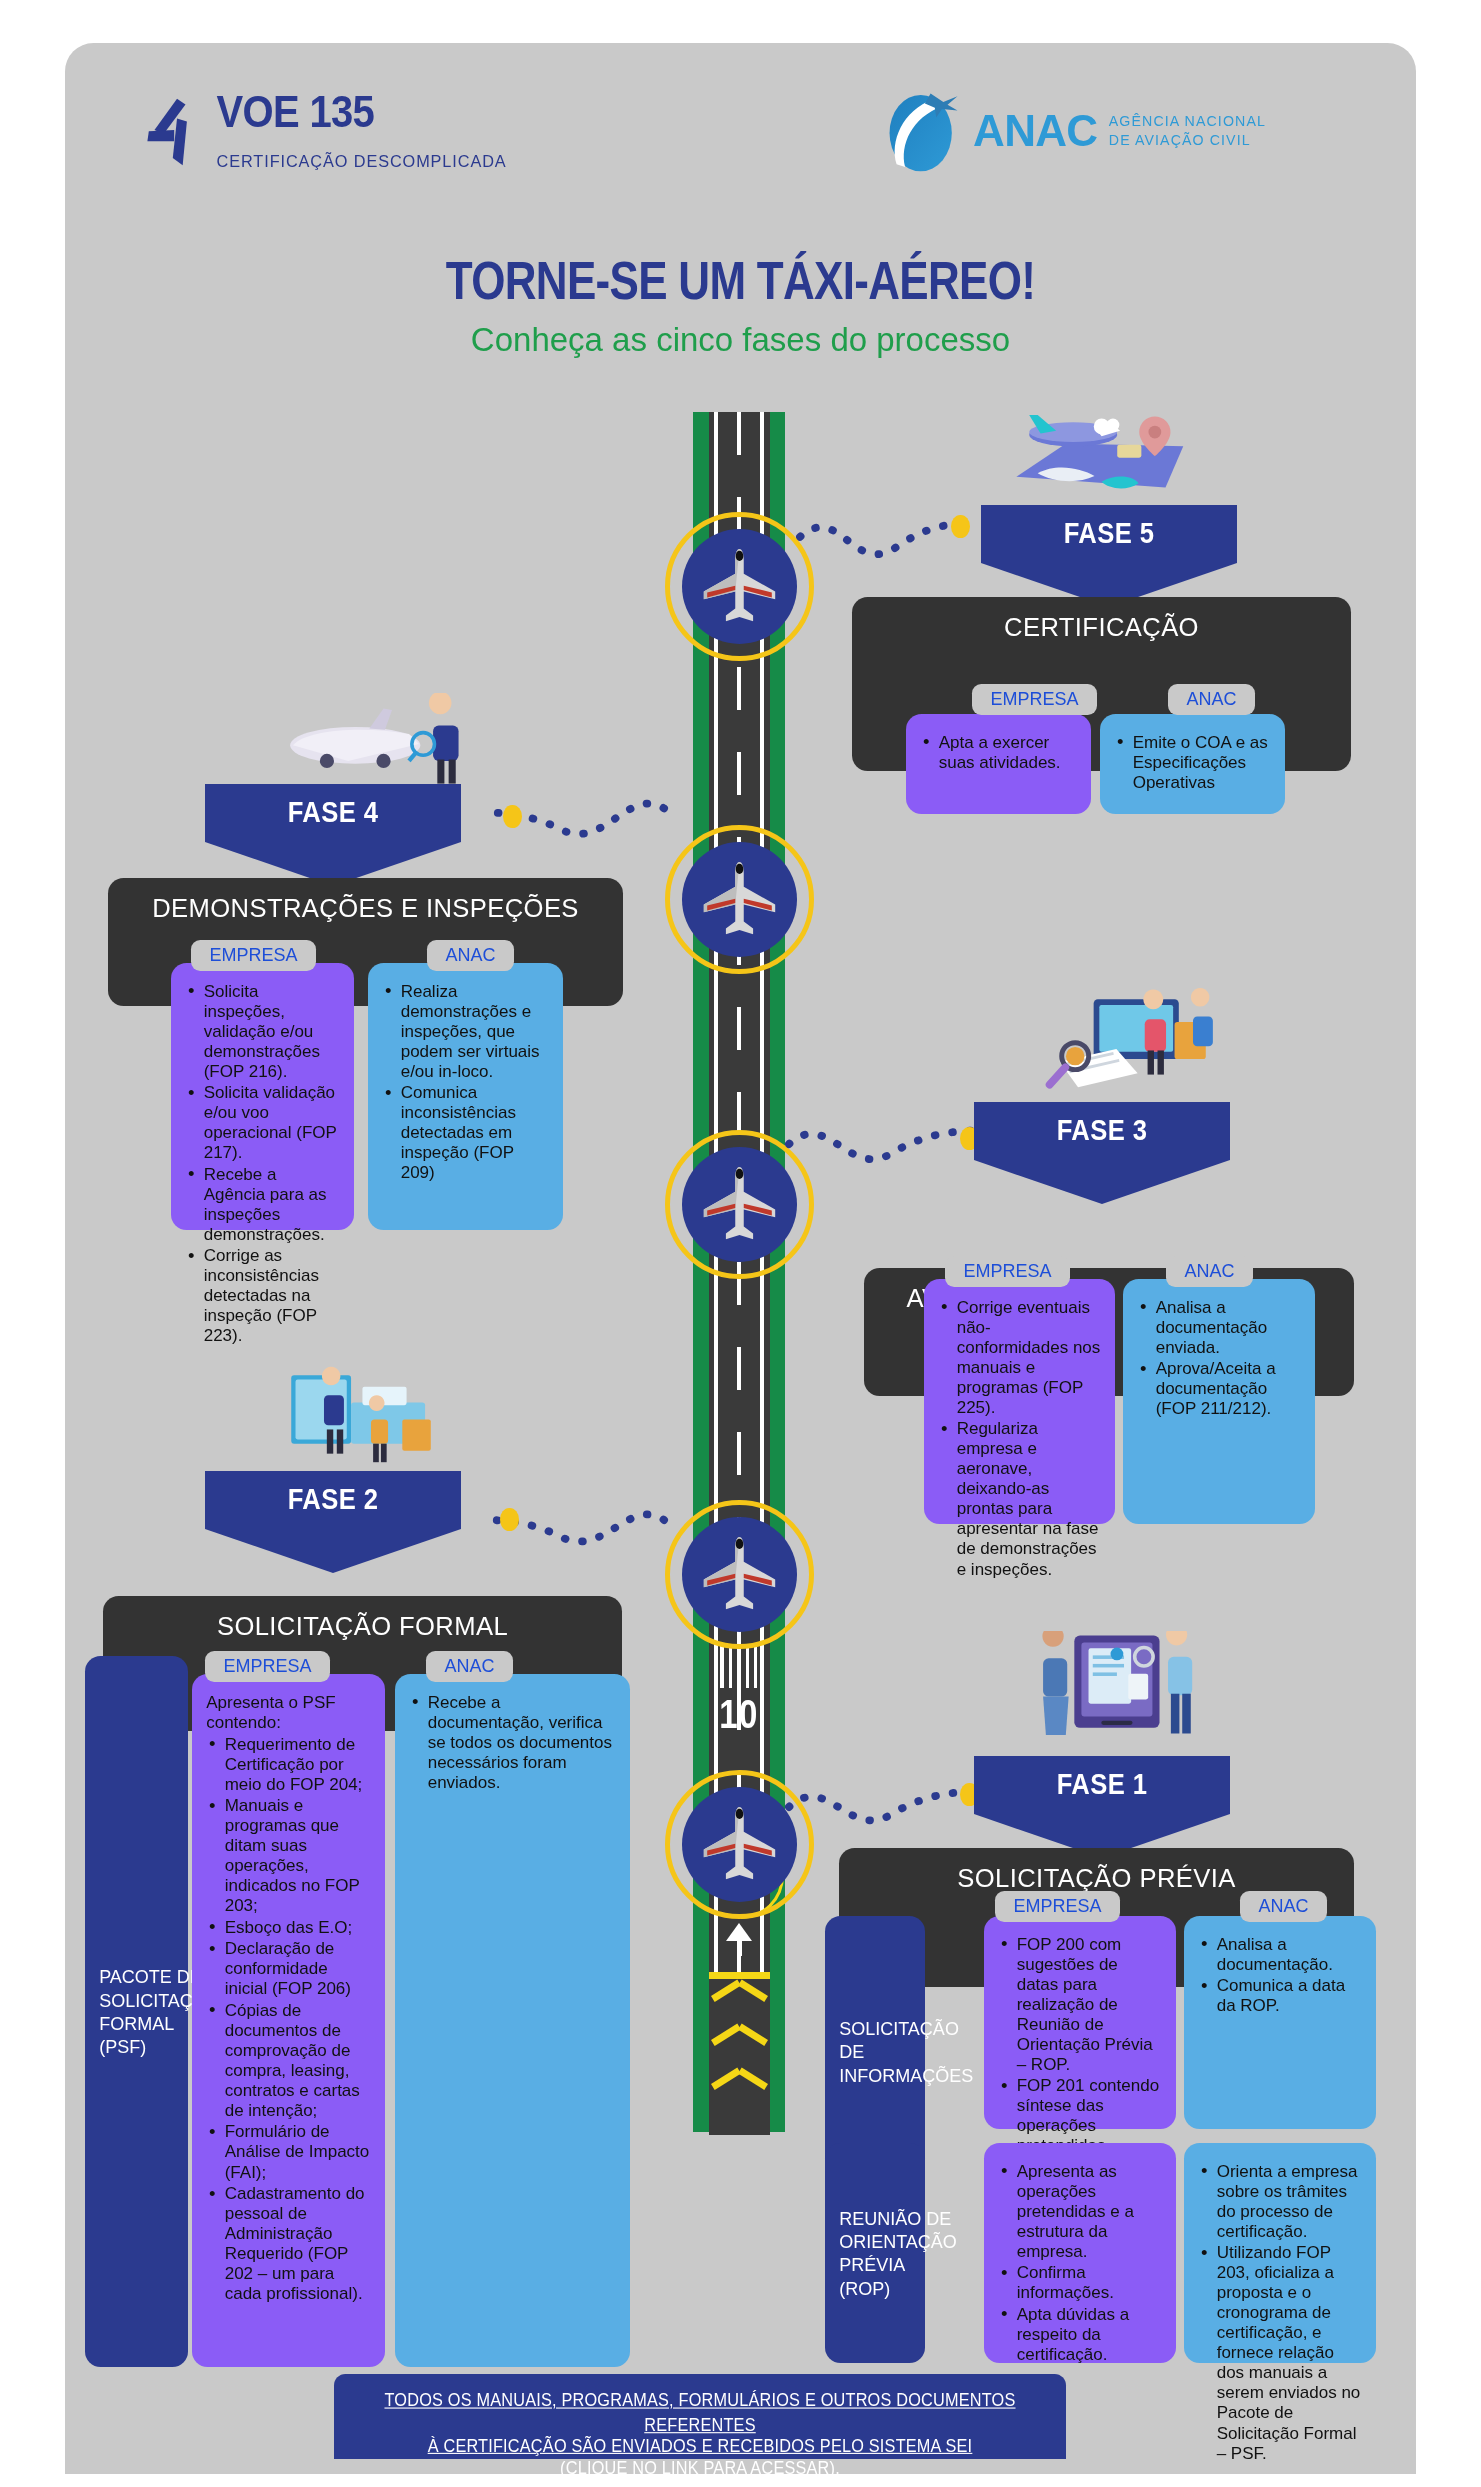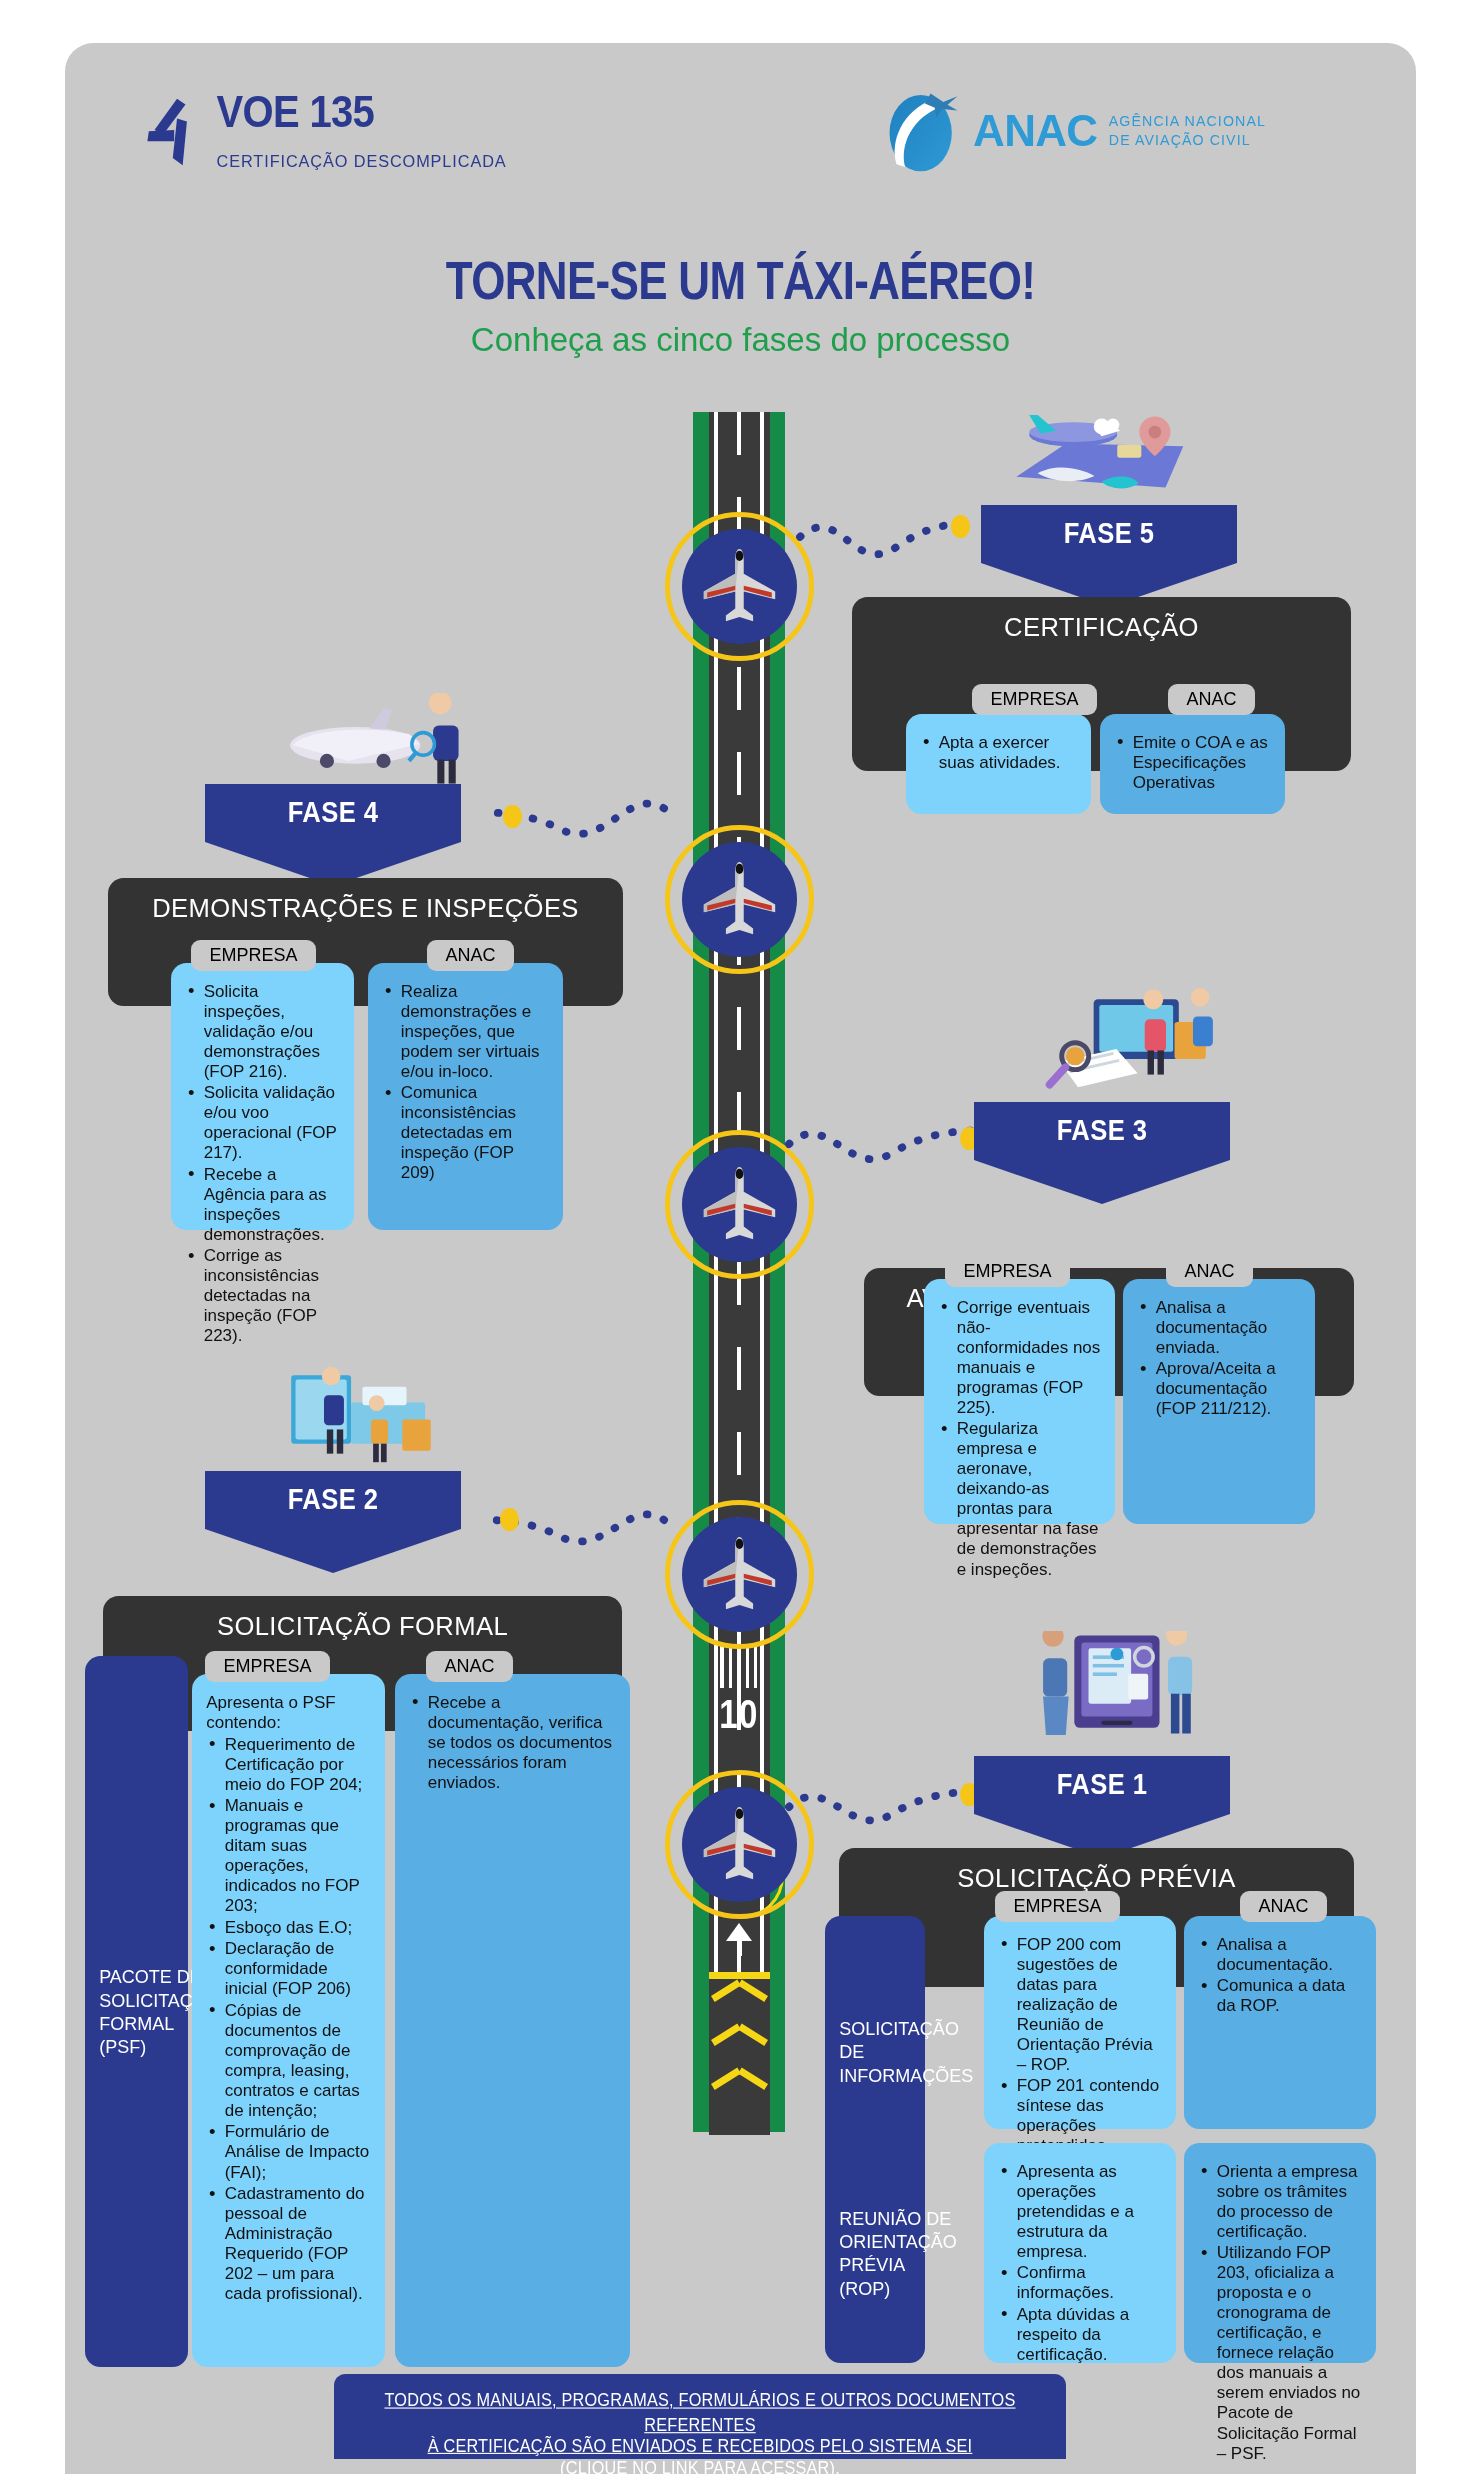--- a/index.html
+++ b/index.html
@@ -89,24 +89,24 @@
      transform:scaleY(1.15);}
   .banner:after { content:""; position:absolute; left:0; top:58px; width:0;height:0;
      border-left:128px solid transparent; border-right:128px solid transparent;
      border-top:44px solid #2b3a8f; }
 
   .darkcard { position:relative; background:#333333; border-radius:15.6px; }
   .darkcard .ttl { color:#ffffff; font-family:"Liberation Sans",sans-serif; font-size:25.6px;
      text-align:center; padding-top:15.6px; letter-spacing:0.4px; font-weight:300;}
 
   .tagchip { position:absolute; background:#c9c9c9; border-radius:9.2px; padding:5px 18.5px;
-     font-size:18px; color:#000000; font-family:"Liberation Sans",sans-serif; z-index:6; white-space:nowrap;}
+     font-size:18px; color:#1d4ed8; font-family:"Liberation Sans",sans-serif; z-index:6; white-space:nowrap;}
 
   .card { position:absolute; border-radius:15.6px; z-index:5; padding:18.5px 14.2px 15.6px 14.2px;}
-  .card.green { background:#7dd3fc; }
+  .card.green { background:#8b5cf6; }
   .card.blue  { background:#59aee4; }
   .card.navy  { background:#2b3a8f; }
   .card ul { list-style:none; }
   .card li { position:relative; padding-left:18.5px; font-size:17px; line-height:1.18;
       color:#111; font-family:"Liberation Sans",sans-serif; margin-bottom:1.4px;}
   .card li:before { content:"\2022"; position:absolute; left:2.8px; top:-1.4px; font-size:18.5px;}
   .card p.lead { font-size:17px; color:#111; margin-bottom:2.1px; }
   .card.navy .sidelbl { color:#fff; font-size:18px; line-height:1.3;
       font-family:"Liberation Sans",sans-serif; }
 

